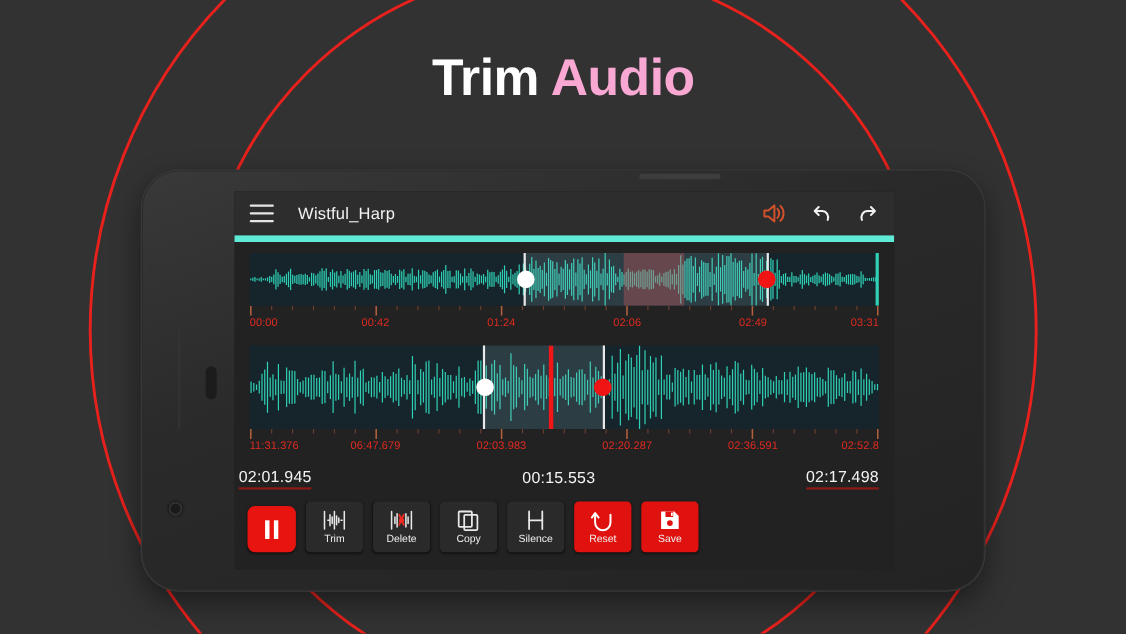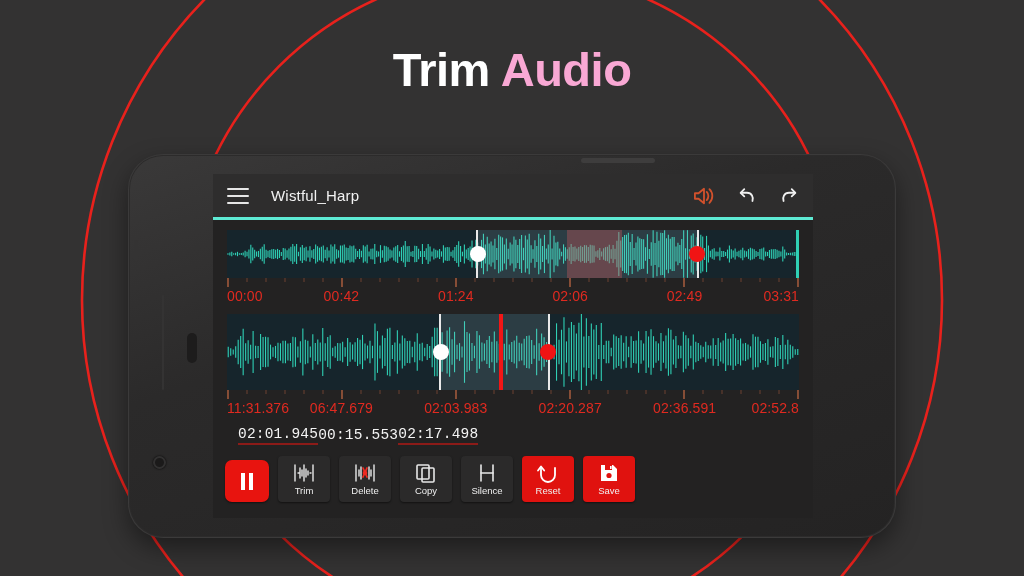--- a/index.html
+++ b/index.html
@@ -64,21 +64,21 @@
     position:absolute; left:84px; top:19px;
     width:600px; height:344px;
     background:#232222;
     overflow:hidden; z-index:5;
   }
 
   
   .appbar{
     height:46px; background:#2e2d2d;
     display:flex; align-items:center; padding:0 14px;
-    border-bottom:3px solid #5eead4;
+    border-bottom:6px solid #5eead4;
   }
   .hamburger{ width:22px; height:16px; display:flex; flex-direction:column;
     justify-content:space-between; cursor:pointer; }
   .hamburger span{ display:block; height:2px; background:#e6e6e6; border-radius:1px; }
   .app-title{ color:#f2f2f2; font-size:15px; margin-left:22px; letter-spacing:.2px; }
   .appbar-spacer{ flex:1; }
   .appbar-icon{ margin-left:22px; display:flex; align-items:center; cursor:pointer; }
 
   
   .wave-area{ padding:0; }
@@ -119,30 +119,30 @@
 
   
   .ruler{
     position:relative; margin:0 14px; height:26px;
   }
   .ruler .ticks{ position:absolute; top:0; left:0; right:0; height:9px; }
   .ruler .labels{
     position:absolute; top:10px; left:0; right:0; height:14px;
   }
   .ruler .lbl{
-    position:absolute; font-size:14px; color:#e02a20; white-space:nowrap;
+    position:absolute; font-size:10px; color:#e02a20; white-space:nowrap;
     transform:translateX(-50%); letter-spacing:.1px;
   }
   .ruler .lbl.first{ transform:translateX(0); }
   .ruler .lbl.last{ transform:translateX(-100%); }
 
   
   .times{
-    display:flex; align-items:center; justify-content:flex-start;
-    margin:8px 14px 0 25px; height:22px;font-family:Liberation Mono, monospace;
+    display:flex; align-items:center; justify-content:space-between;
+    margin:8px 14px 0 4px; height:22px;
   }
   .times .t{ color:#f4f4f4; font-size:14.5px; letter-spacing:.2px; }
   .times .t.edge{ border-bottom:2px solid #8c1b18; padding-bottom:1px; }
 
   
   .toolbar{
     display:flex; align-items:flex-end; gap:9px;
     margin:10px 12px 0 12px;
   }
   .tbtn{

